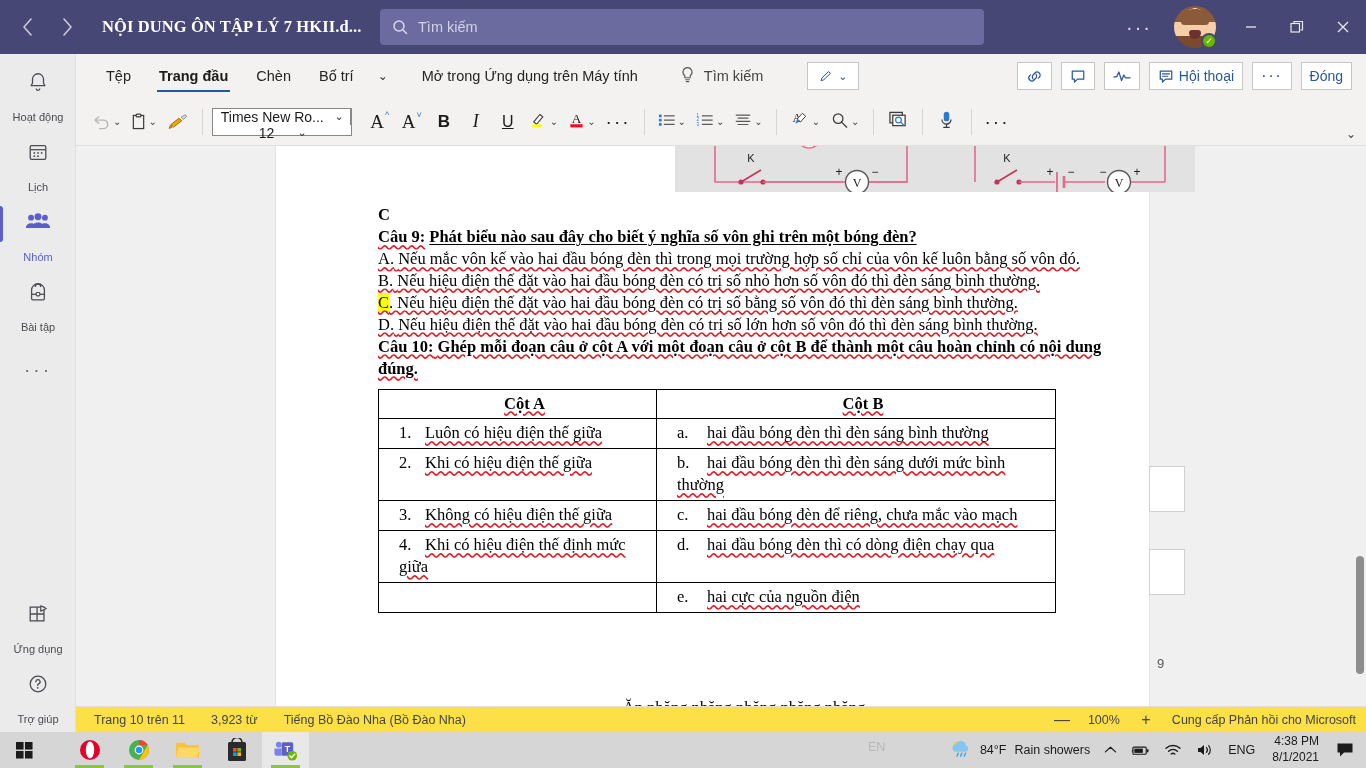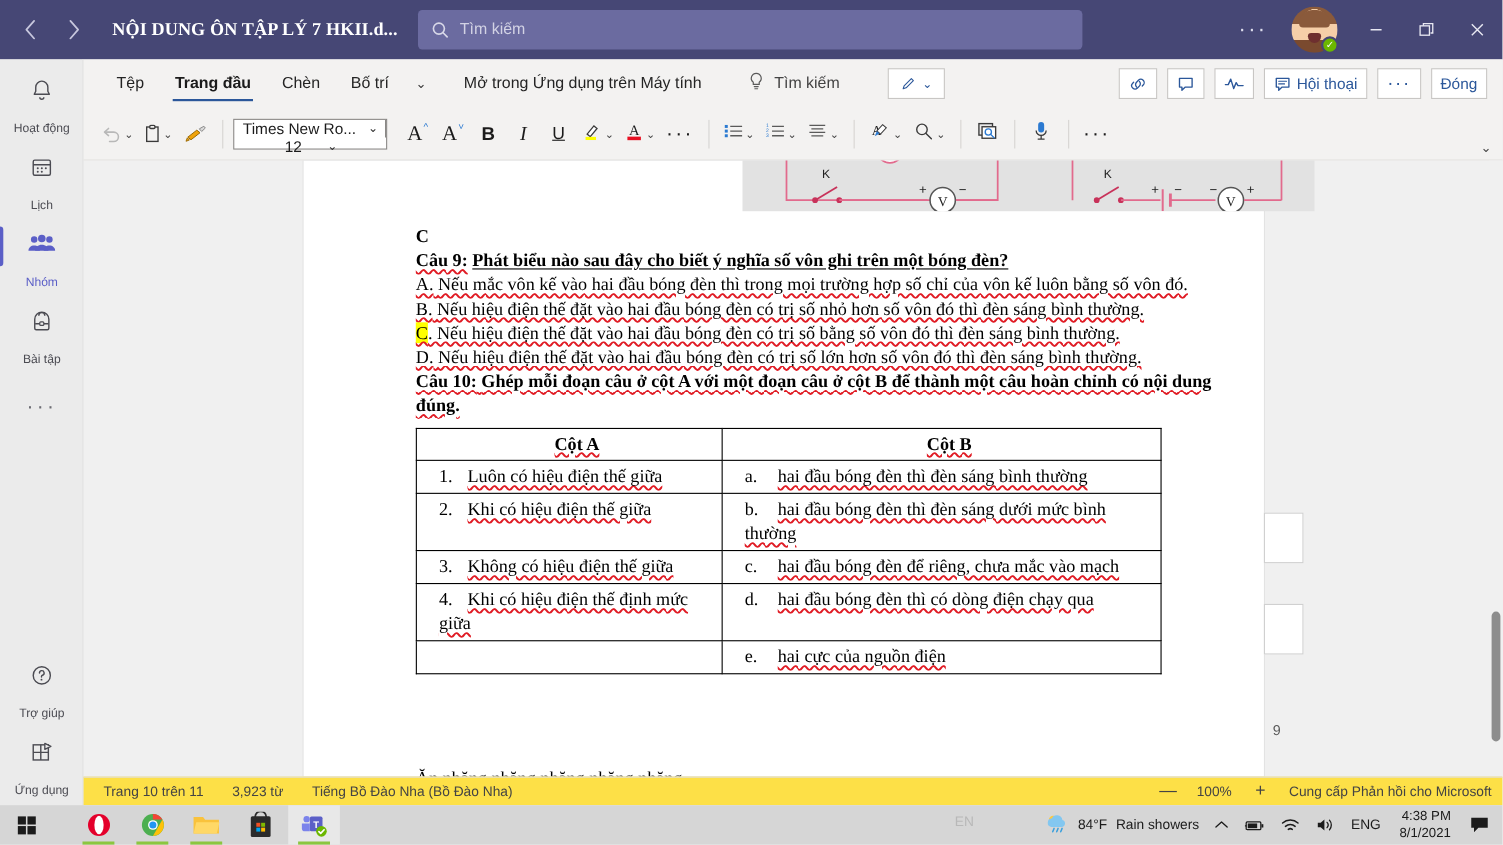--- a/index.html
+++ b/index.html
@@ -139,21 +139,21 @@
     background: #ffffff;
   }
   .page-shadow { box-shadow: 0 0 0 1px #e3e3e3; }
   .doc-body {
     position: absolute; left: 102px; top: 58px; width: 732px;
     font-family: "Liberation Serif", serif; font-size: 16.5px; color: #000;
     line-height: 1.33;
   }
   .sq { text-decoration: underline; text-decoration-color:#e01b24;
         text-decoration-style: wavy; text-underline-offset: 1.5px; }
-  .ul { text-decoration: underline; }
+  .ul { text-decoration: underline; text-align: center; }
   .b { font-weight: bold; }
   .hl { background: #ffff00; }
 
   
   .figure {
     position: absolute; left: 399px; top: -12px; width: 520px; height: 58px;
     background: #e2e2e2; overflow: hidden;
   }
 
   
@@ -320,36 +320,36 @@
   </div>
 
   <div class="rail-item">
     <span class="rail-dots">···</span>
   </div>
 
   <div class="rail-bottom">
     <div class="rail-item">
       <span class="ricon">
         <svg width="22" height="22" viewBox="0 0 24 24" fill="none">
+          <rect x="3.5" y="4.5" width="15" height="15" stroke="#4b4b52" stroke-width="1.4"></rect>
+          <path d="M11 4.5v15M3.5 12h15" stroke="#4b4b52" stroke-width="1.4"></path>
+          <path d="M15 3l6 3-6 3z" fill="#ebebeb" stroke="#4b4b52" stroke-width="1.3" stroke-linejoin="round"></path>
+        </svg>
+      </span>
+      <span>Ứng dụng</span>
+    </div>
+    <div class="rail-item">
+      <span class="ricon">
+        <svg width="22" height="22" viewBox="0 0 24 24" fill="none">
           <circle cx="12" cy="12" r="8.5" stroke="#4b4b52" stroke-width="1.4"></circle>
           <path d="M9.7 9.6a2.3 2.3 0 1 1 2.9 2.2c-.6.2-.9.7-.9 1.3v.5" stroke="#4b4b52" stroke-width="1.4" stroke-linecap="round"></path>
           <circle cx="11.7" cy="16.2" r=".95" fill="#4b4b52"></circle>
         </svg>
       </span>
       <span>Trợ giúp</span>
-    </div>
-    <div class="rail-item">
-      <span class="ricon">
-        <svg width="22" height="22" viewBox="0 0 24 24" fill="none">
-          <rect x="3.5" y="4.5" width="15" height="15" stroke="#4b4b52" stroke-width="1.4"></rect>
-          <path d="M11 4.5v15M3.5 12h15" stroke="#4b4b52" stroke-width="1.4"></path>
-          <path d="M15 3l6 3-6 3z" fill="#ebebeb" stroke="#4b4b52" stroke-width="1.3" stroke-linejoin="round"></path>
-        </svg>
-      </span>
-      <span>Ứng dụng</span>
     </div>
   </div>
 </div>
 
 <div class="ribbon">
   <div class="ribbon-row1">
     <div class="rb-tab">Tệp</div>
     <div class="rb-tab active">Trang đầu</div>
     <div class="rb-tab">Chèn</div>
     <div class="rb-tab">Bố trí</div>

